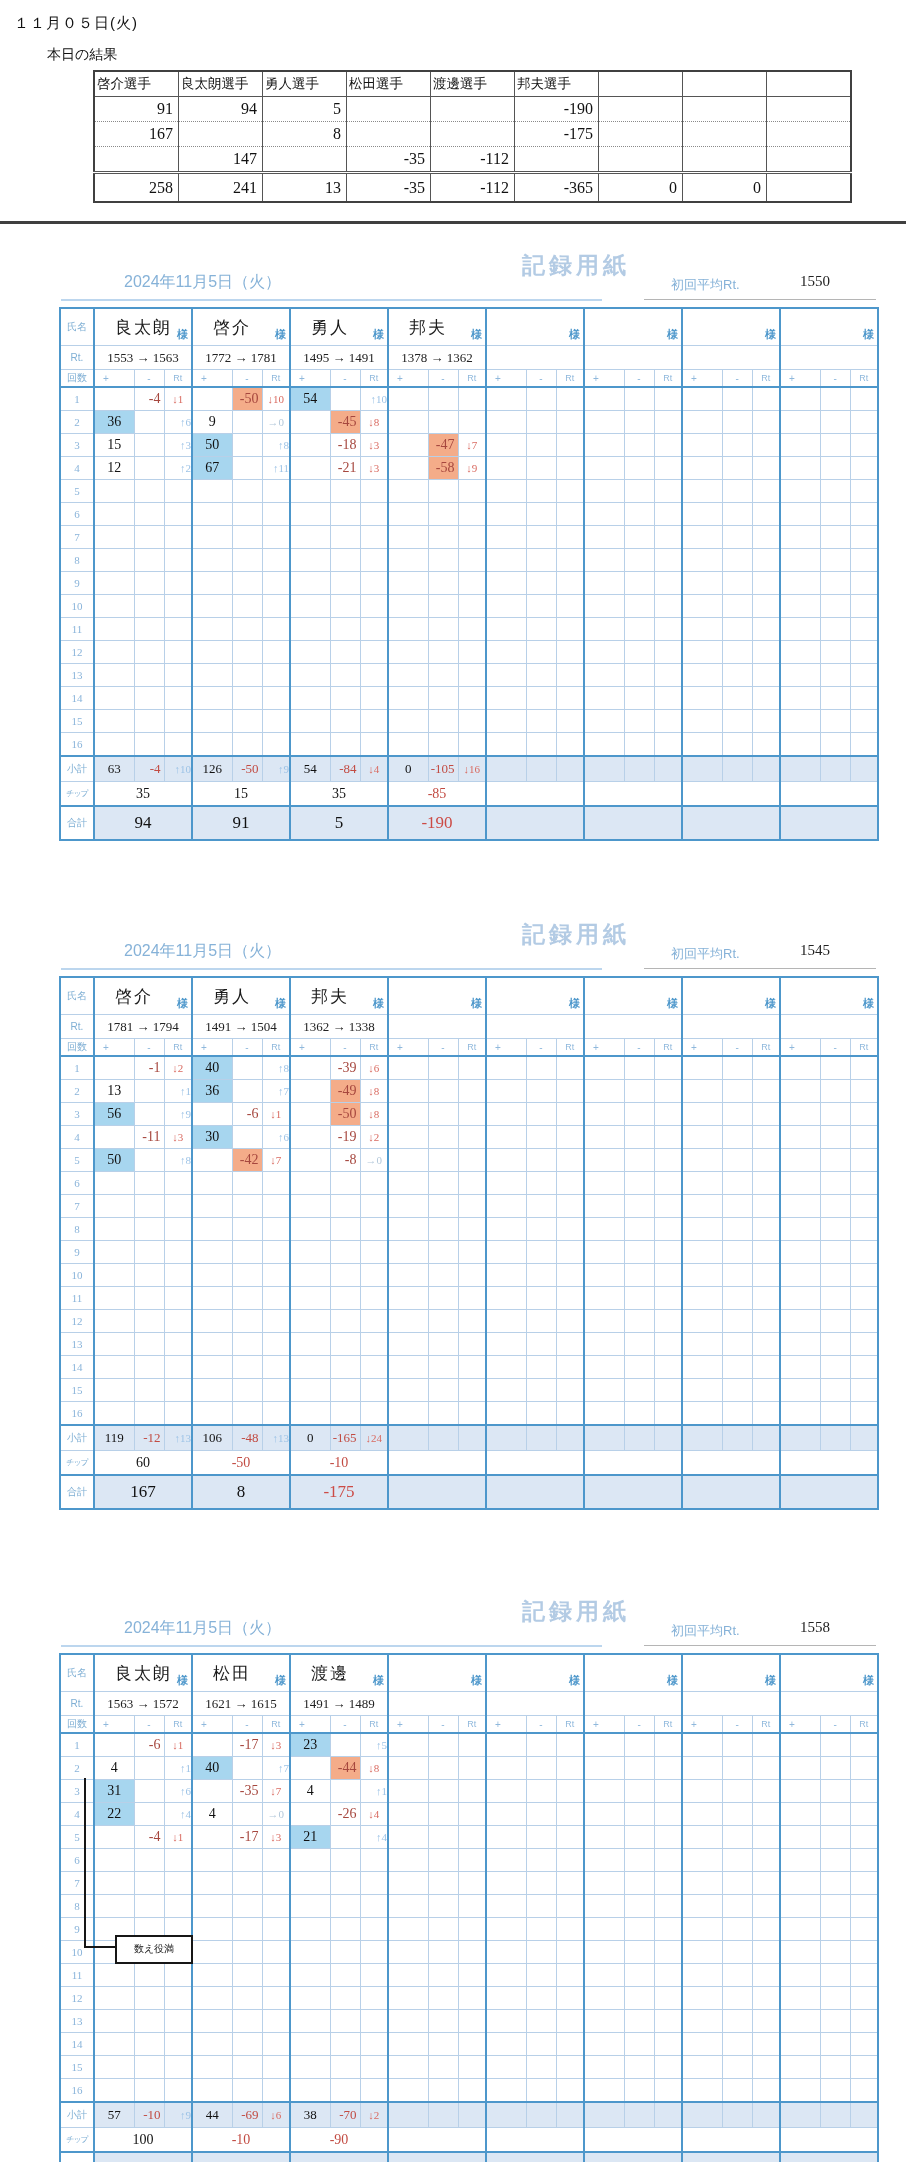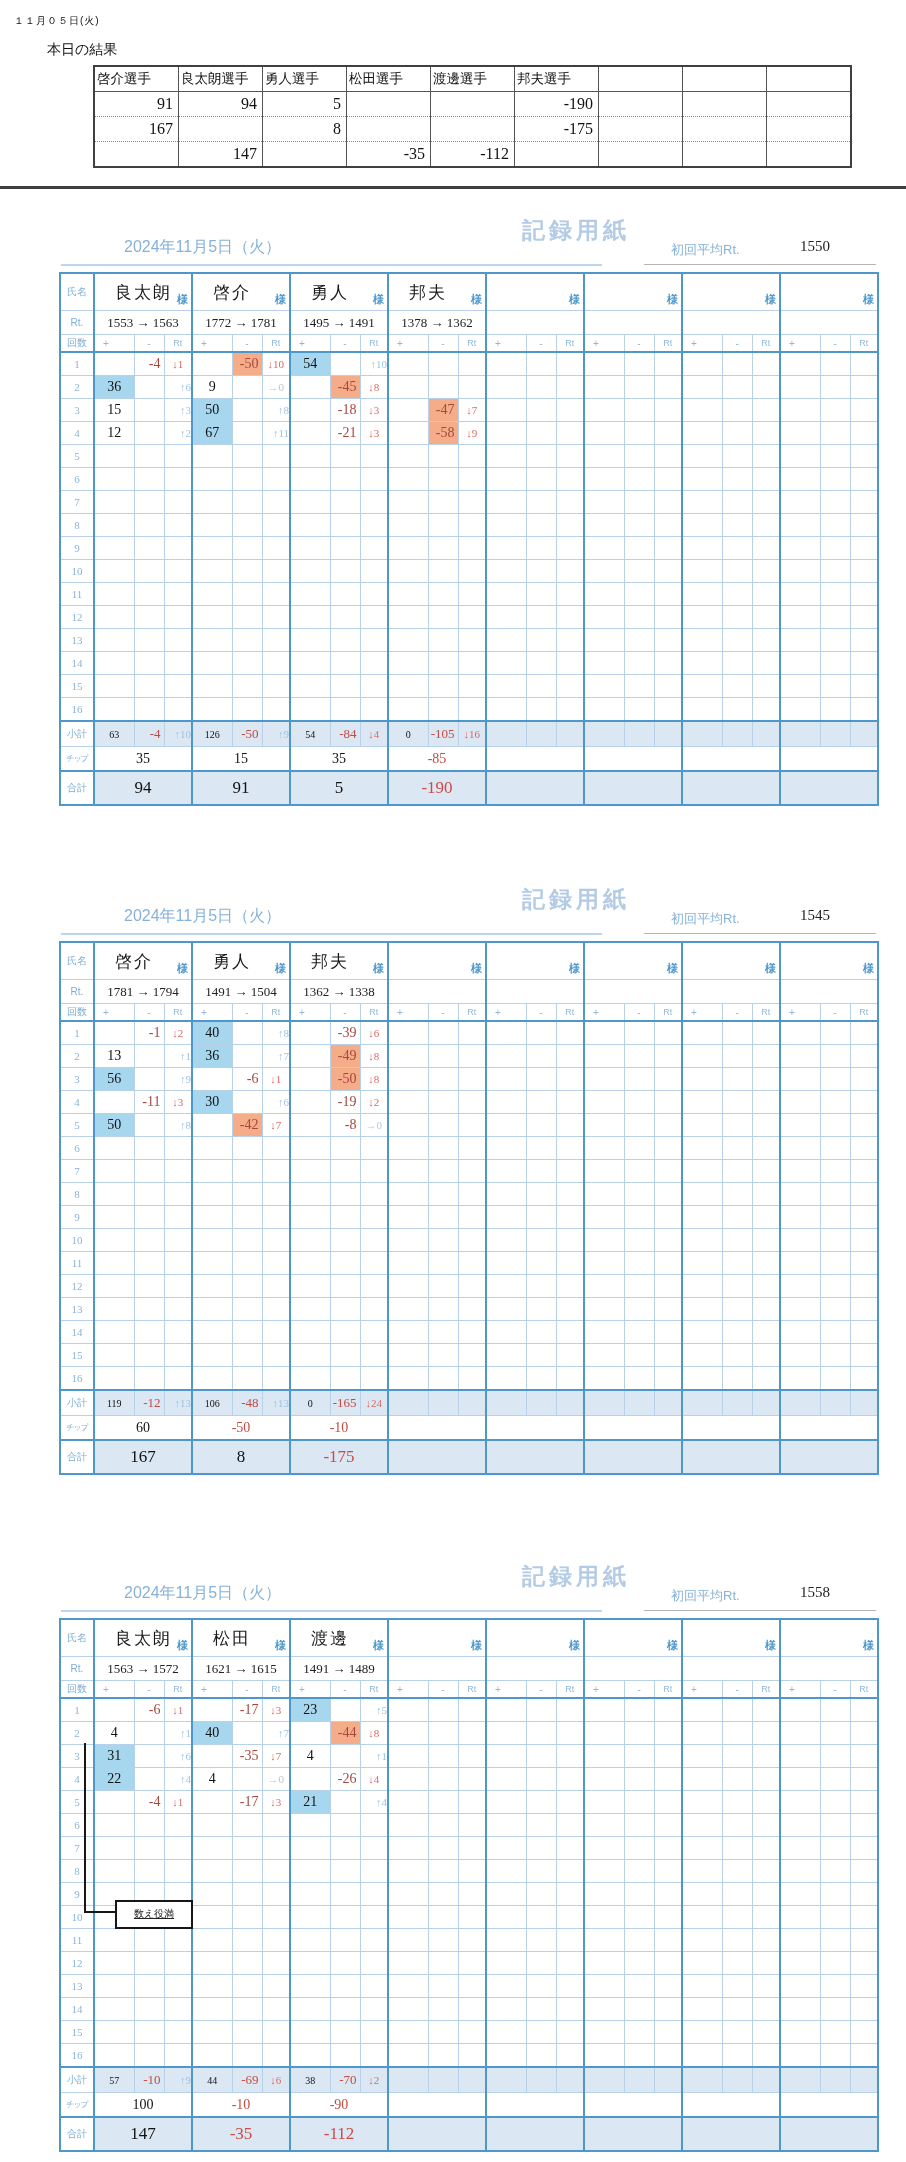--- a/index.html
+++ b/index.html
@@ -1,19 +1,19 @@
 <!DOCTYPE html>
 <html><head>
 <meta charset="utf-8">
 <style>
   html,body{margin:0;padding:0;background:#fff;}
   body{width:906px;height:2162px;position:relative;font-family:"Liberation Sans",sans-serif;color:#111;}
 
   
-  .page-title{margin:14px 16px 0 14px;font-size:10px;letter-spacing:1px;}
+  .page-title{margin:14px 16px 0 14px;font-size:15px;letter-spacing:1px;}
   .results-label{margin:13px 0 0 47px;font-size:14px;}
   table.summary{margin:6px 0 0 93px;border-collapse:collapse;table-layout:fixed;width:720px;
     font-family:"Liberation Serif",serif;border:2px solid #404040;padding-left:48px;}
   table.summary th{width:80px;font-size:13.5px;font-weight:normal;text-align:left;
     padding:2px 1px 2px 2px;border:1px solid #555;height:20px;white-space:nowrap;overflow:hidden;}
   table.summary td{font-size:16px;text-align:right;padding:1px 5px 1px 0;
     border-left:1px solid #555;border-right:1px solid #555;height:22px;}
   table.summary tr.dotted td{border-top:1px dotted #8a8a8a;}
   table.summary tr.totals td{border-top:3px double #555;height:25px;}
 
@@ -56,32 +56,32 @@
   .rownum{color:#8ab4da;font-size:11px;text-align:center;font-family:"Liberation Serif",serif;}
   .pc{text-align:center;font-size:14px;color:#111;font-family:"Liberation Serif",serif;}
   .mc{text-align:right;padding-right:3px !important;font-size:14px;color:#a6473e;
     font-family:"Liberation Serif",serif;}
   .rc{text-align:center;font-size:11px;font-family:"Liberation Serif",serif;}
   .rc.up{color:#9dc3e6;text-align:right;}
   .rc.dn{color:#d96b61;}
   .rc.zr{color:#b3c8da;}
   .hl-blue{background:#a7d6ef;}
   .hl-orange{background:#f4ac89;}
-  .subtotal-row .pc{font-size:10px;margin-top:24px;}
+  .subtotal-row .pc{font-size:13px;margin-top:24px;}
   .subtotal-row .mc{font-size:13px;color:#c24b42;}
   .chiplbl{font-size:8px;letter-spacing:-1px;}
   .chip-cell{text-align:center;font-size:14px;font-family:"Liberation Serif",serif;color:#111;}
   .chip-cell.neg{color:#c24b42;}
   .total-cell{text-align:center;font-size:17px;font-family:"Liberation Serif",serif;color:#111;}
   .total-cell.neg{color:#cc4b45;}
 
   .ann-vline{position:absolute;left:84px;top:190px;width:2px;height:170px;background:#161616;}
   .ann-hline{position:absolute;left:84px;top:358px;width:31px;height:2px;background:#161616;}
   .ann-box{position:absolute;left:115px;top:347px;width:74px;height:25px;border:2px solid #161616;
-    background:#fff;font-size:10px;line-height:23px;text-align:center;color:#222;text-decoration:underline;}
+    background:#fff;font-size:10px;line-height:23px;text-align:center;color:#222;}
 </style>
 </head>
 <body>
 
 <div class="page-title">１１月０５日(火)</div>
 <div class="results-label">本日の結果</div>
 
 <table class="summary">
   <thead>
       <tr id="sum-head">
@@ -123,20 +123,31 @@
         <td></td>
         <td>147</td>
         <td></td>
         <td>-35</td>
         <td>-112</td>
         <td></td>
         <td></td>
         <td></td>
         <td></td>
       </tr>
+      <tr class="totals">
+        <td>258</td>
+        <td>241</td>
+        <td>13</td>
+        <td>-35</td>
+        <td>-112</td>
+        <td>-365</td>
+        <td>0</td>
+        <td>0</td>
+        <td></td>
+      </tr>
     </tbody>
 </table>
 
 <div class="divider"></div>
 
 <div id="sheets">
     <section class="sheet" style="margin-top: 18px;">
       <div class="sheet-head">
         <div class="sheet-title">記録用紙</div>
         <div class="sheet-date">2024年11月5日（火）</div>

